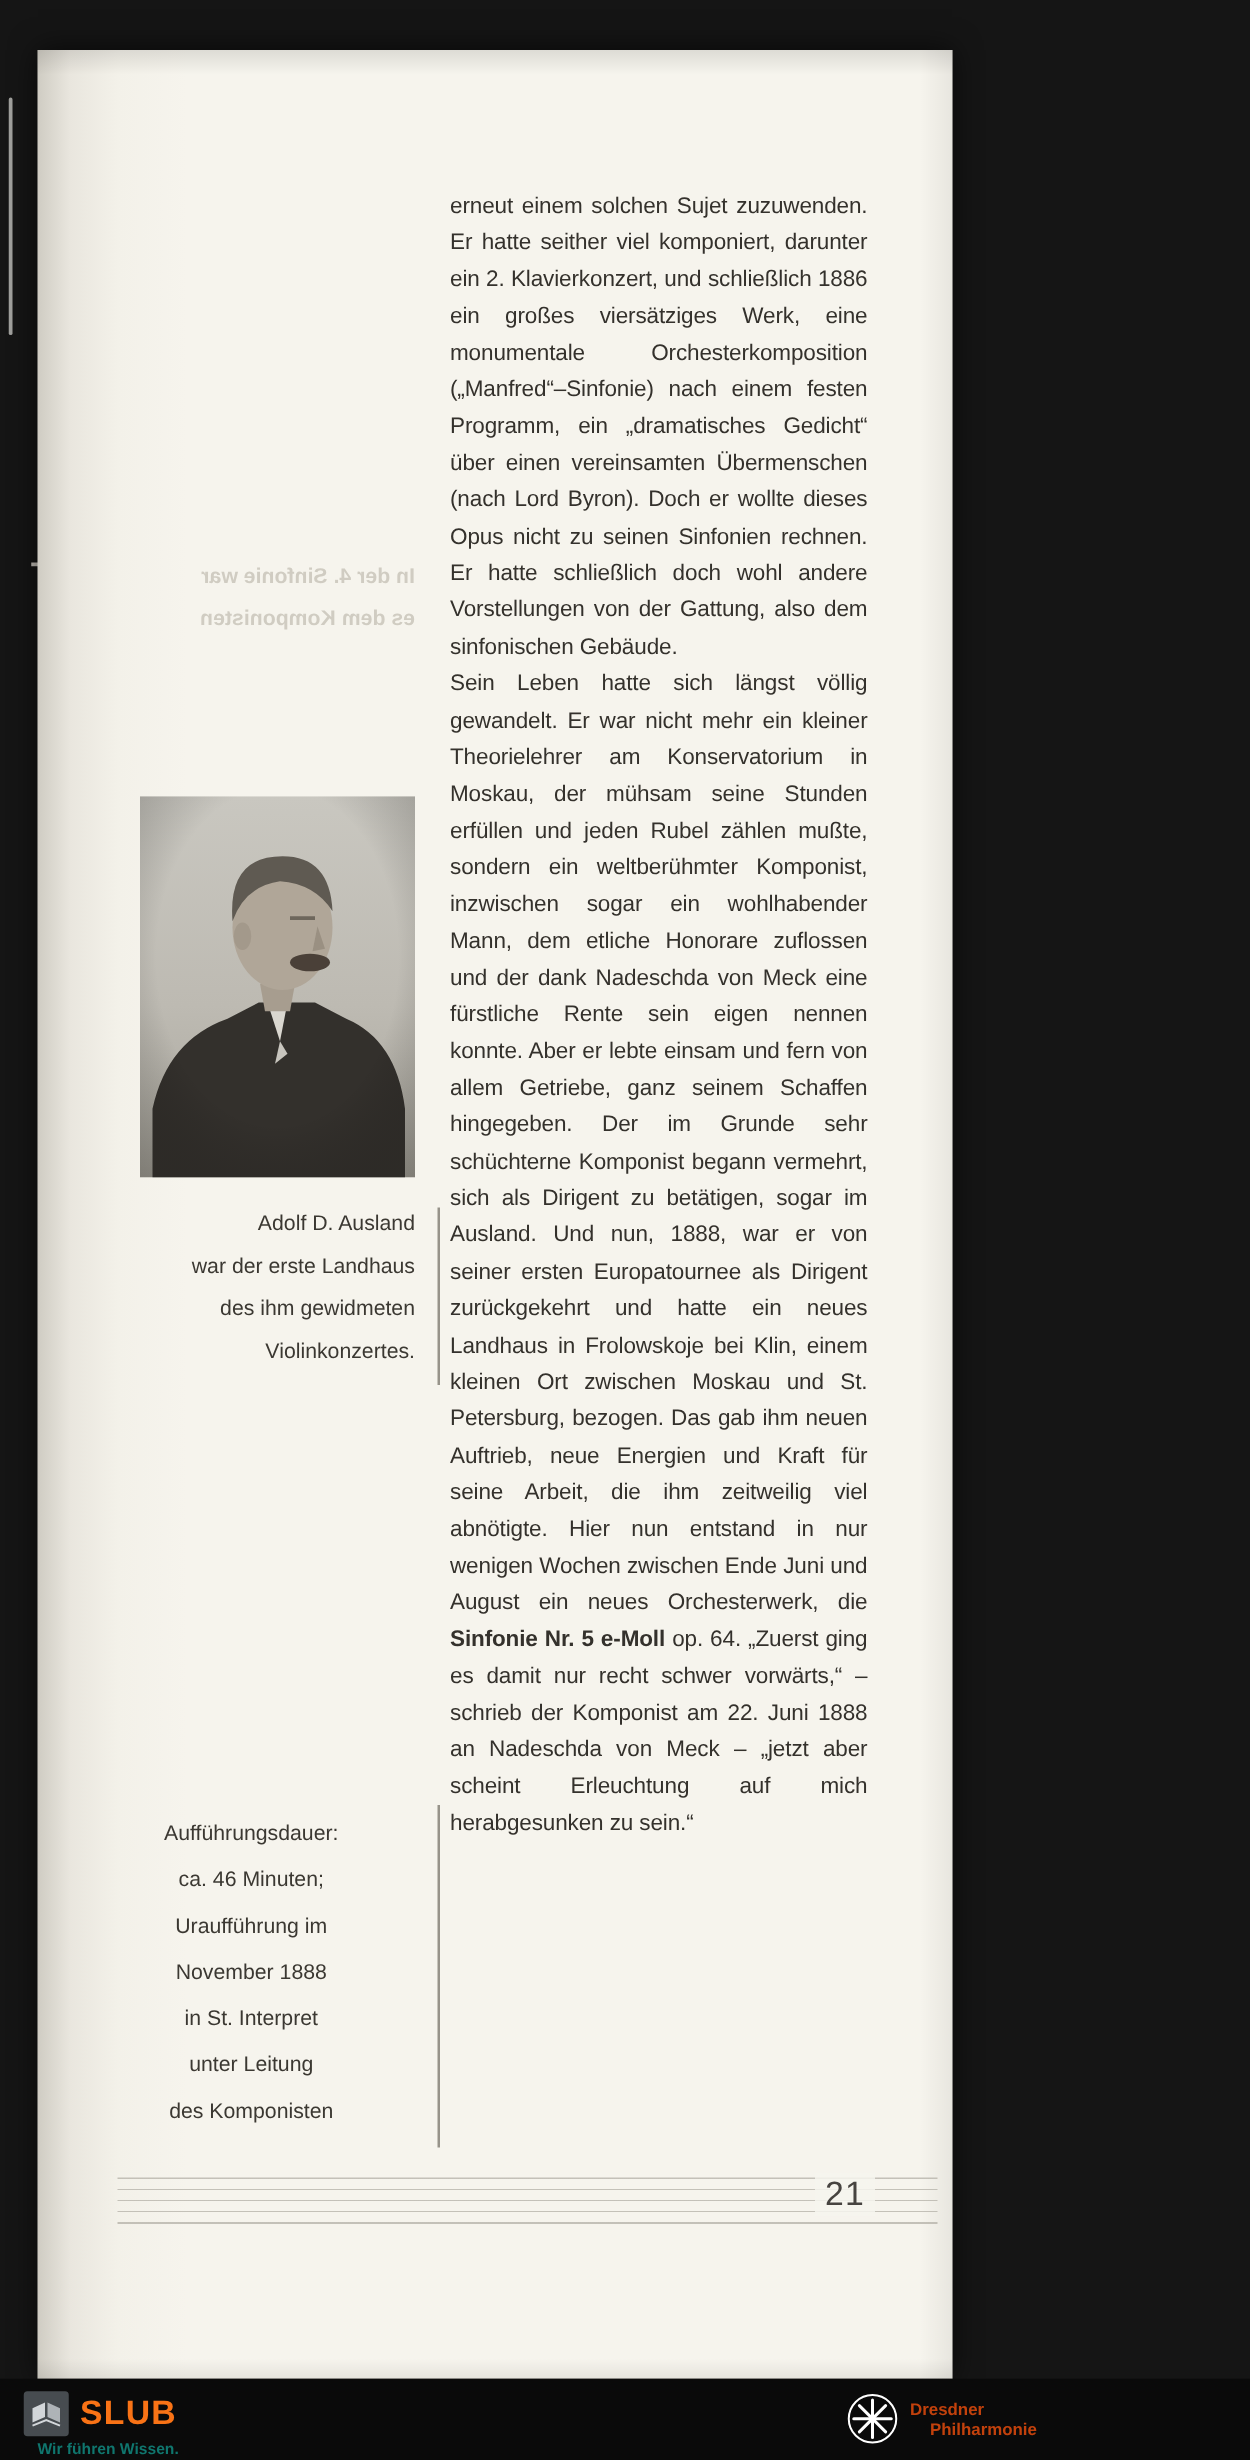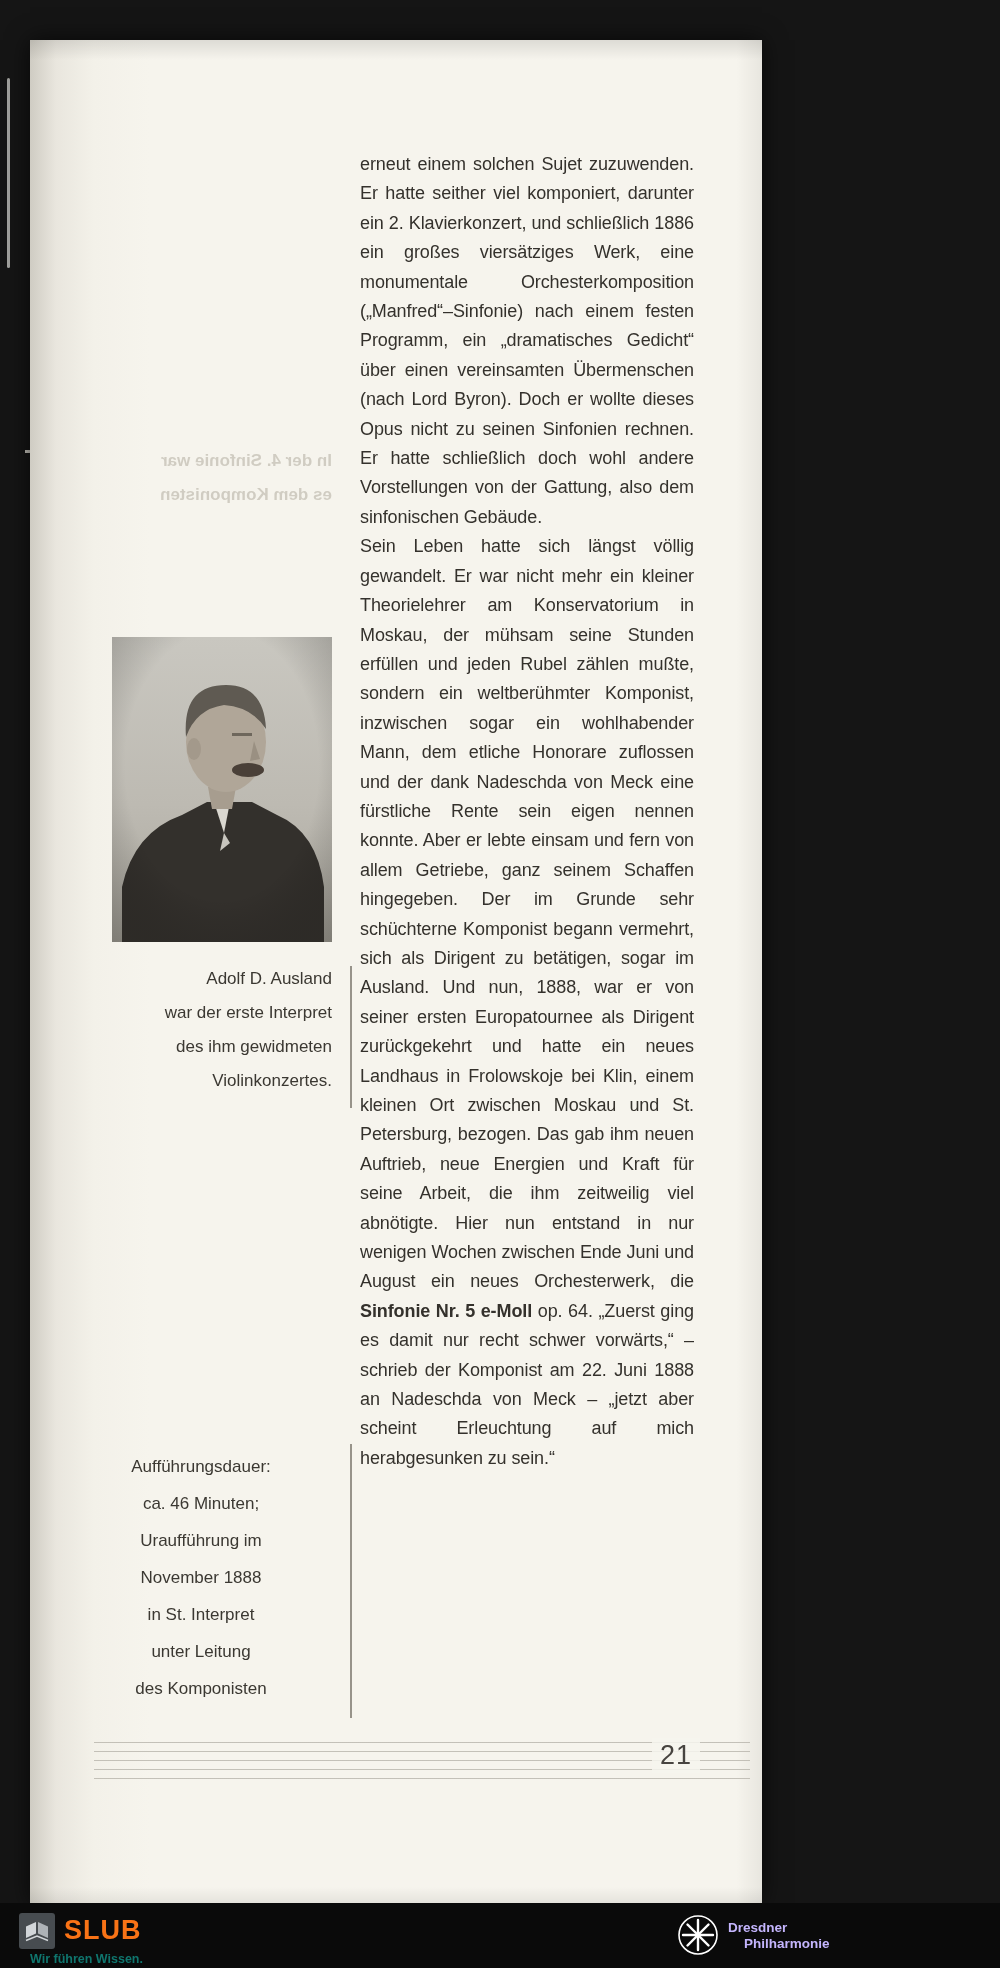--- a/index.html
+++ b/index.html
@@ -76,21 +76,21 @@
   .footer{
     position:absolute;left:0;top:1903px;width:1000px;height:65px;
     background:#0a0a0a;
   }
   .slub{position:absolute;left:16px;top:6px;width:200px;height:56px;cursor:pointer;}
   .slub .book{position:absolute;left:2px;top:3px;}
   .slub .word{position:absolute;left:48px;top:6px;font-size:27px;font-weight:bold;color:#f97316;letter-spacing:1px;}
   .slub .tag{position:absolute;left:14px;top:43px;font-size:12.5px;font-weight:bold;color:#0f766e;}
   .phil{position:absolute;left:676px;top:8px;width:220px;height:50px;cursor:pointer;}
   .phil .star{position:absolute;left:0;top:2px;}
-  .phil .w{position:absolute;left:52px;font-size:13.5px;font-weight:600;color:#c4b5fd;line-height:16px;}
+  .phil .w{position:absolute;left:52px;font-size:13.5px;font-weight:600;color:#c2410c;line-height:16px;}
   .phil .w1{top:9px;}
   .phil .w2{top:25px;margin-left:16px;}
 </style>
 </head>
 <body>
 
 <div class="stage">
 
   <div class="edge-line"></div>
   <div class="staple"></div>
@@ -135,21 +135,21 @@
         <path d="M142,104 L148,122 L138,124 Z" fill="#9a9082"></path>
 
         <ellipse cx="136" cy="133" rx="16" ry="7" fill="#4a4038"></ellipse>
 
         <rect width="220" height="305" fill="url(#pvig)"></rect>
       </svg>
     </div>
 
     <div class="caption">
       <div>Adolf D. Ausland</div>
-      <div>war der erste Interpret</div>
+      <div>war der erste Landhaus</div>
       <div>des ihm gewidmeten</div>
       <div>Violinkonzertes.</div>
     </div>
     <div class="vrule r1"></div>
 
     <div class="perf-note">
       <div>Aufführungsdauer:</div>
       <div>ca. 46 Minuten;</div>
       <div>Uraufführung im</div>
       <div>November 1888</div>

